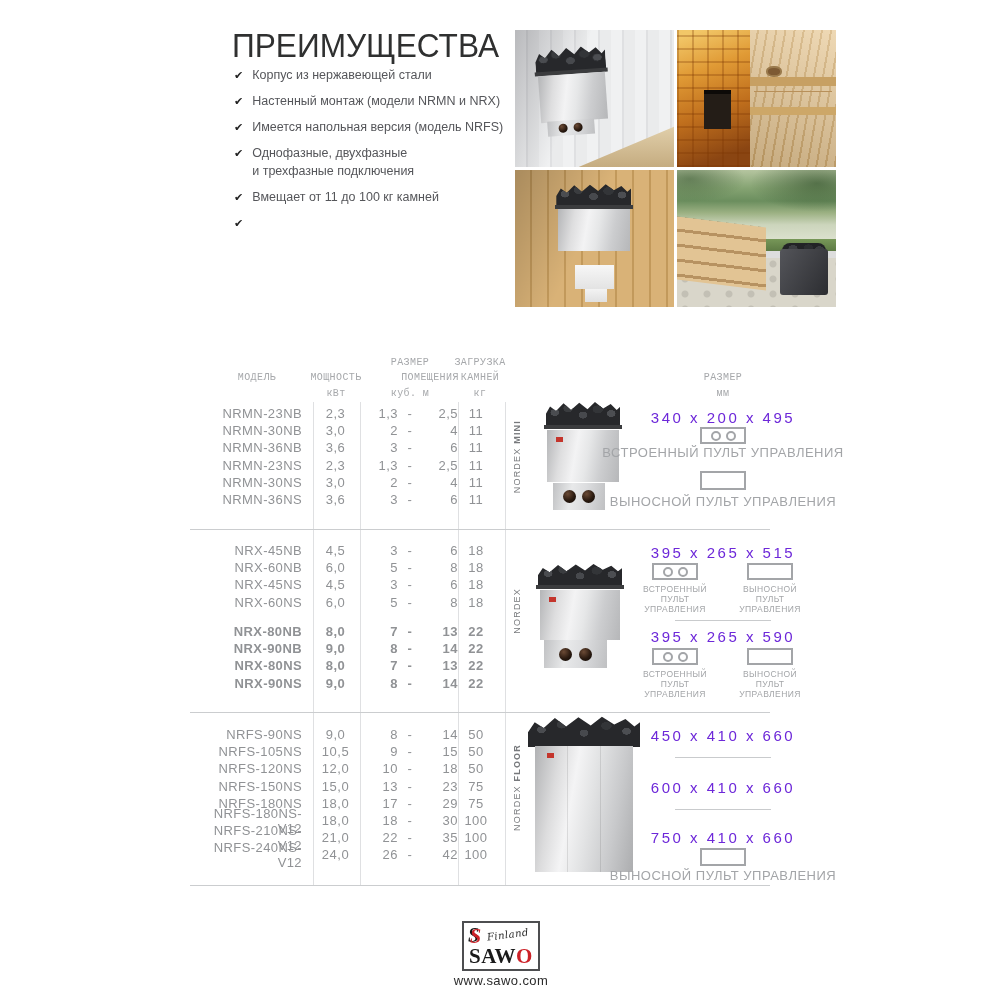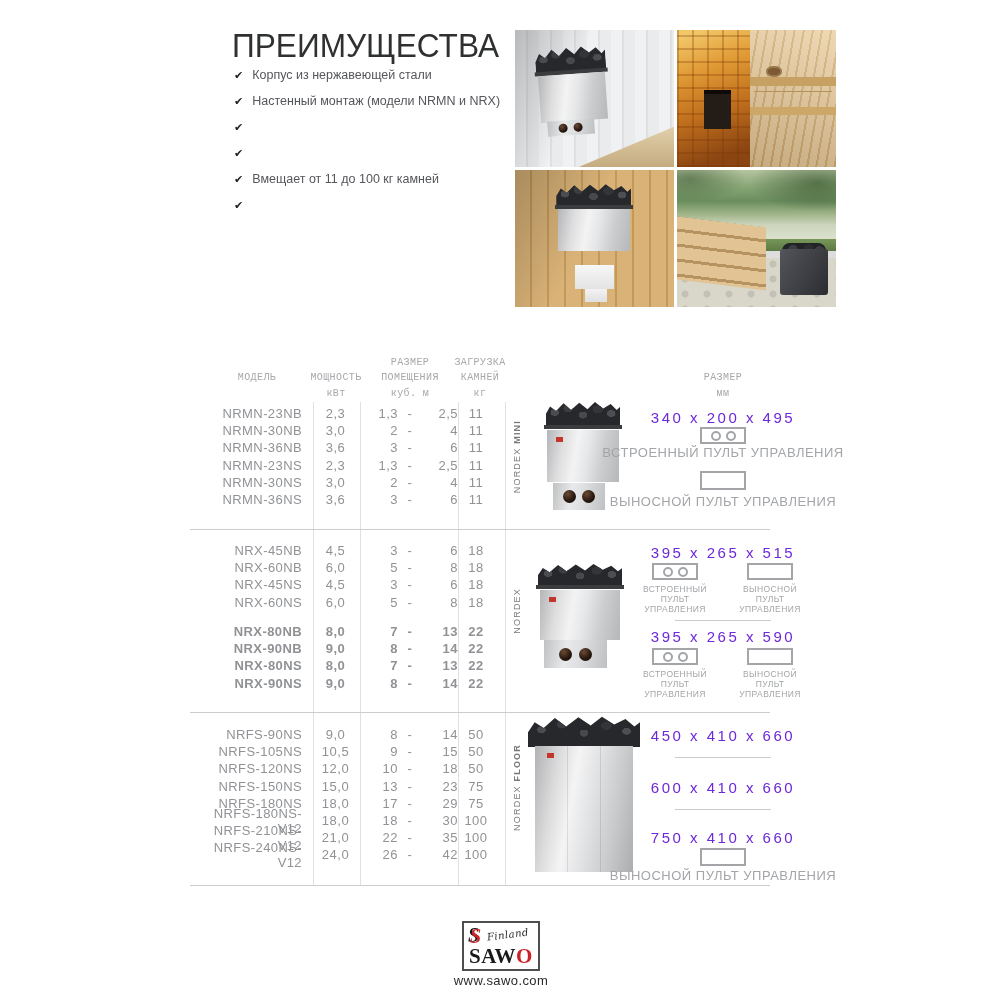--- a/index.html
+++ b/index.html
@@ -173,23 +173,27 @@
       <span>
         <span class="l1">Корпус  из нержавеющей стали</span></span>
     </li>
     <li>
       <span class="chk">✔</span>
       <span>
         <span class="l1">Настенный монтаж (модели NRMN и NRX)</span></span>
     </li>
     <li>
       <span class="chk">✔</span>
+      <span>
+        <span class="l1">Имеется напольная версия (модель NRFS)</span></span>
     </li>
     <li>
       <span class="chk">✔</span>
+      <span>
+        <span class="l1">Однофазные, двухфазные</span><span class="l2">и трехфазные подключения</span></span>
     </li>
     <li>
       <span class="chk">✔</span>
       <span>
         <span class="l1">Вмещает от 11 до 100 кг камней</span></span>
     </li>
     <li>
       <span class="chk">✔</span>
     </li>
   </ul>
@@ -237,21 +241,21 @@
       <div class="ph-layer p4-bench"></div>
       <div class="ph-layer p4-stones"></div>
       <div class="ph-layer p4-heater"></div>
     </div>
   </div>
 
   <div class="th" style="left:257px; top:372px;">МОДЕЛЬ</div>
   <div class="th" style="left:336px; top:372px;">МОЩНОСТЬ</div>
   <div class="th" style="left:336px; top:388px;">кВт</div>
   <div class="th" style="left:410px; top:357px;">РАЗМЕР</div>
-  <div class="th" style="left:410px; top:372px;">ПОМЕЩЕНИЯ</div>
+  <div class="th" style="left:430px; top:372px;">ПОМЕЩЕНИЯ</div>
   <div class="th" style="left:410px; top:388px;">куб. м</div>
   <div class="th" style="left:480px; top:357px;">ЗАГРУЗКА</div>
   <div class="th" style="left:480px; top:372px;">КАМНЕЙ</div>
   <div class="th" style="left:480px; top:388px;">кг</div>
   <div class="th" style="left:723px; top:372px;">РАЗМЕР</div>
   <div class="th" style="left:723px; top:388px;">мм</div>
 
   <div class="vline" style="left:313px;"></div>
   <div class="vline" style="left:360px;"></div>
   <div class="vline" style="left:458px;"></div>

